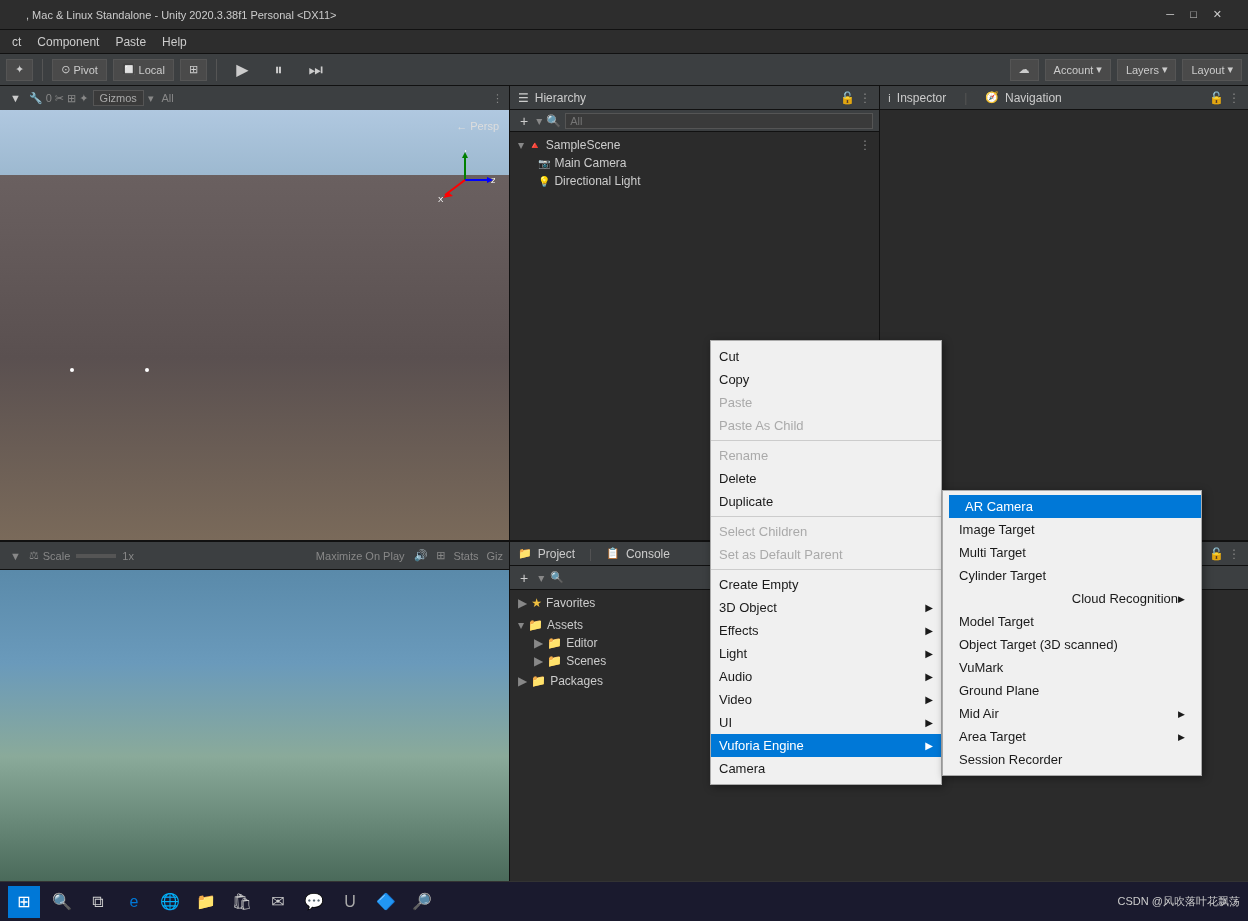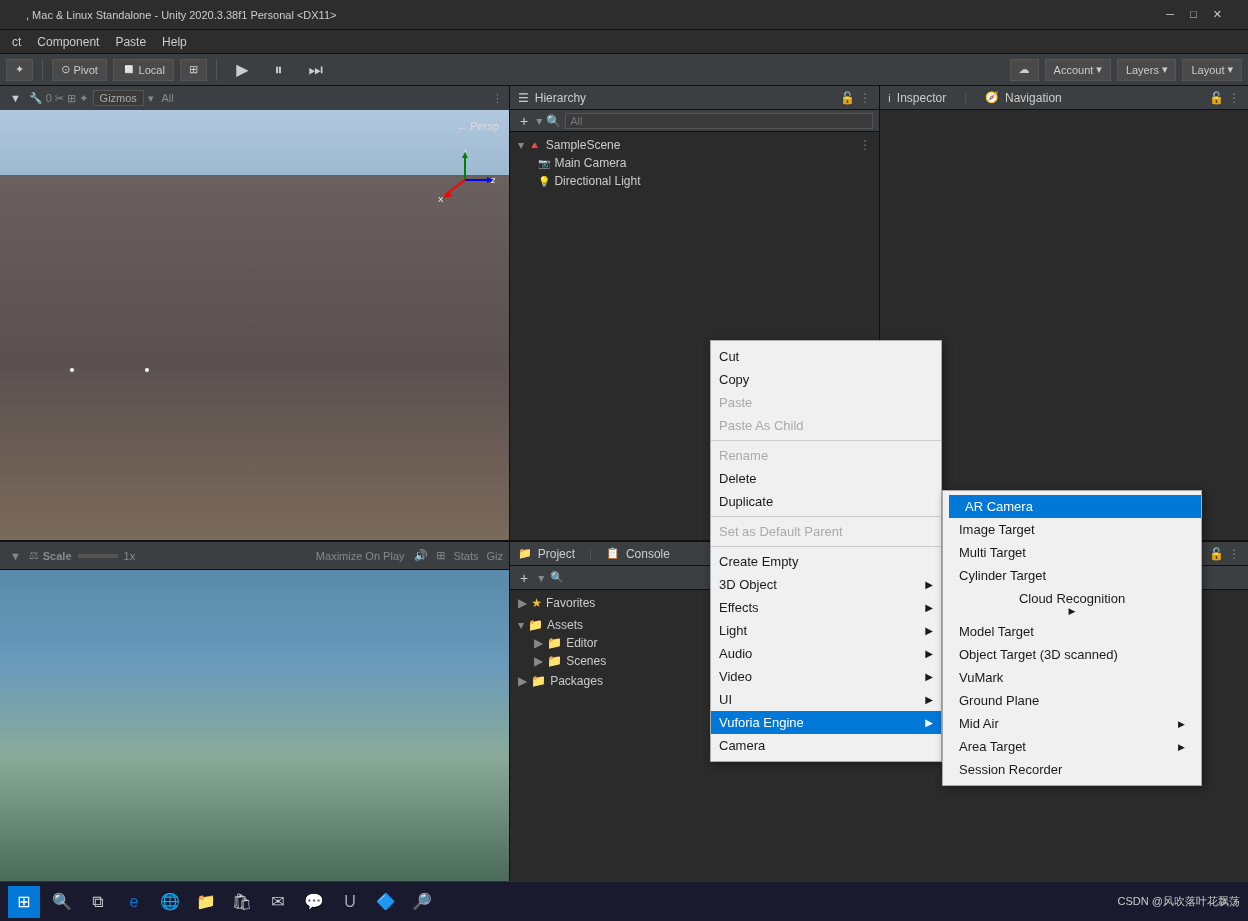--- a/index.html
+++ b/index.html
@@ -472,21 +472,21 @@
     </div>
   </div>
 </div>
 
 <div style="display:flex; height: calc(921px - 30px - 24px - 32px - 455px - 40px); border-top:1px solid #111;">
 
   <div id="game-view" style="width:510px; display:flex; flex-direction:column; border-right:1px solid #111;">
     <div class="game-toolbar">
       <button class="add-btn" style="font-size:11px; color:#888;">▼</button>
       <span style="color:#888;">⚖</span>
-      <span style="color:#888;font-weight:bold;">Scale</span>
+      <span style="color:#888;">Scale</span>
       <span style="width:40px; height:4px; background:#555; display:inline-block; margin:0 2px; cursor:pointer;"></span>
       <span style="color:#888;">1x</span>
       <span style="flex:1;"></span>
       <span style="color:#888; cursor:pointer;">Maximize On Play</span>
       <span style="color:#888; cursor:pointer; margin-left:6px;">🔊</span>
       <span style="color:#888; cursor:pointer; margin-left:4px;">⊞</span>
       <span style="color:#888; cursor:pointer; margin-left:4px;">Stats</span>
       <span style="color:#888; margin-left:4px;">Giz</span>
     </div>
     <div class="game-canvas"></div>
@@ -557,20 +557,23 @@
     <span>Rename</span>
   </div>
   <div class="ctx-item">
     <span>Delete</span>
   </div>
   <div class="ctx-item">
     <span>Duplicate</span>
   </div>
   <div class="ctx-sep"></div>
   <div class="ctx-item disabled">
+    <span>Select Children</span>
+  </div>
+  <div class="ctx-item disabled">
     <span>Set as Default Parent</span>
   </div>
   <div class="ctx-sep"></div>
   <div class="ctx-item">
     <span>Create Empty</span>
   </div>
   <div class="ctx-item">
     <span>3D Object</span>
     <span class="ctx-arrow">▶</span>
   </div>
@@ -609,21 +612,21 @@
   </div>
   <div class="ctx-sub-item">
     <span>Image Target</span>
   </div>
   <div class="ctx-sub-item">
     <span>Multi Target</span>
   </div>
   <div class="ctx-sub-item">
     <span>Cylinder Target</span>
   </div>
-  <div class="ctx-sub-item" style="display:flex; justify-content:flex-end;flex-direction:column;">
+  <div class="ctx-sub-item" style="display:flex; justify-content:flex-end;">
     <span>Cloud Recognition</span>
     <span style="font-size:9px;">▶</span>
   </div>
   <div class="ctx-sub-item">
     <span>Model Target</span>
   </div>
   <div class="ctx-sub-item">
     <span>Object Target (3D scanned)</span>
   </div>
   <div class="ctx-sub-item">

